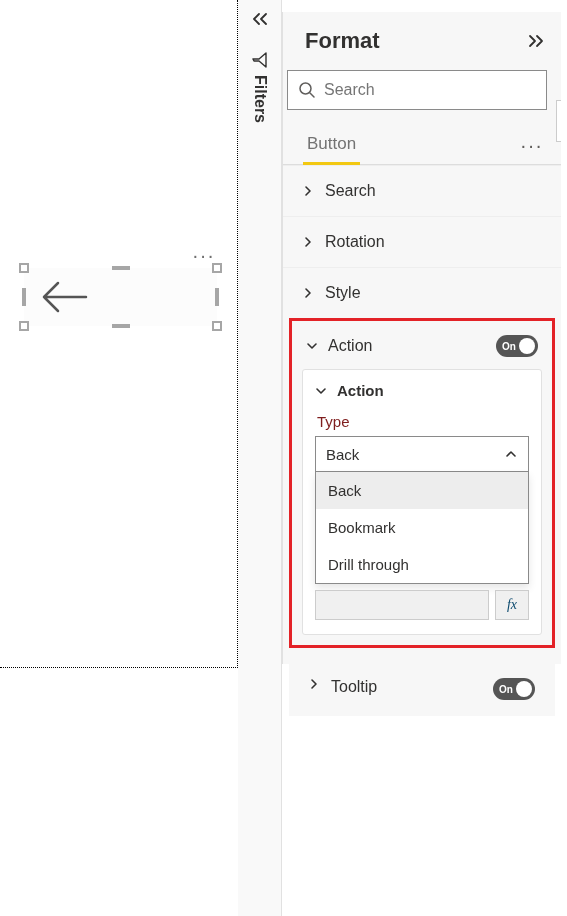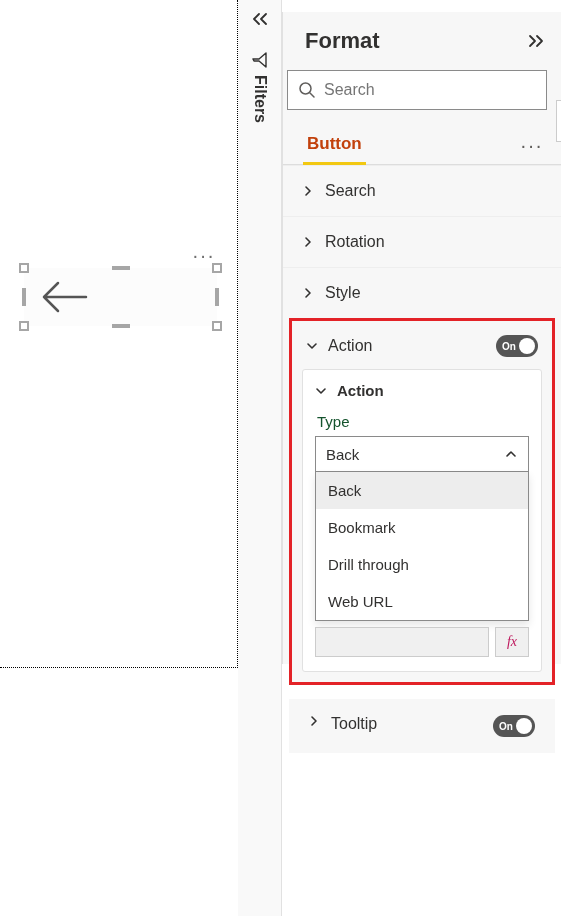--- a/index.html
+++ b/index.html
@@ -138,22 +138,22 @@
     }
     .tab {
       font-size: 17px;
       padding: 8px 4px 10px 4px;
       margin-right: 22px;
       color: #605e5c;
       cursor: pointer;
       position: relative;
     }
     .tab.active {
-      font-weight: 700;
-      color: #c2410c;
+      font-weight: 400;
+      color: #737373;
     }
     .tab.active::after {
       content: "";
       position: absolute;
       left: 0; right: 0; bottom: -1px;
       height: 3px;
       background: #f2c811;
     }
     .tab-more {
       margin-left: auto;
@@ -224,21 +224,21 @@
     .sub-header {
       display: flex;
       align-items: center;
       font-size: 15px;
       font-weight: 600;
       cursor: pointer;
       padding-bottom: 10px;
     }
     .field-label {
       font-size: 15px;
-      color: #14532d;
+      color: #7f1d1d;
       padding: 4px 0 6px 2px;
     }
     .dropdown {
       border: 1px solid #8a8a8a;
       height: 36px;
       display: flex;
       align-items: center;
       padding: 0 10px;
       justify-content: space-between;
       font-size: 15px;
@@ -272,21 +272,21 @@
       height: 30px;
     }
     .fx-btn {
       width: 34px;
       border: 1px solid #ccc;
       background: #f0f0f0;
       display: flex;
       align-items: center;
       justify-content: center;
       font-style: italic;
-      color: #be185d;
+      color: #0c4a6e;
       cursor: pointer;
       font-family: serif;
     }
     .tooltip-section {
       display: flex;
       align-items: flex-start;
       padding: 16px 20px 16px 20px;
       margin: 14px 6px 0 6px;
       background: #f7f7f7;
       font-size: 16px;
@@ -422,21 +422,20 @@
         <span>Back</span>
         <svg width="14" height="10" viewBox="0 0 14 10">
           <path d="M3 7 L7 3 L11 7" stroke="#323130" stroke-width="1.6" fill="none" stroke-linecap="round" stroke-linejoin="round"></path>
         </svg>
       </div>
 
       <div class="dropdown-list">
         <div class="dropdown-item selected">Back</div>
         <div class="dropdown-item">Bookmark</div>
         <div class="dropdown-item">Drill through</div>
-        <div class="dropdown-item">Web URL</div>
       </div>
 
       <div class="fx-row">
         <div class="fx-input"></div>
         <div class="fx-btn">fx</div>
       </div>
     </div>
   </div>
 
   <div class="tooltip-section">

